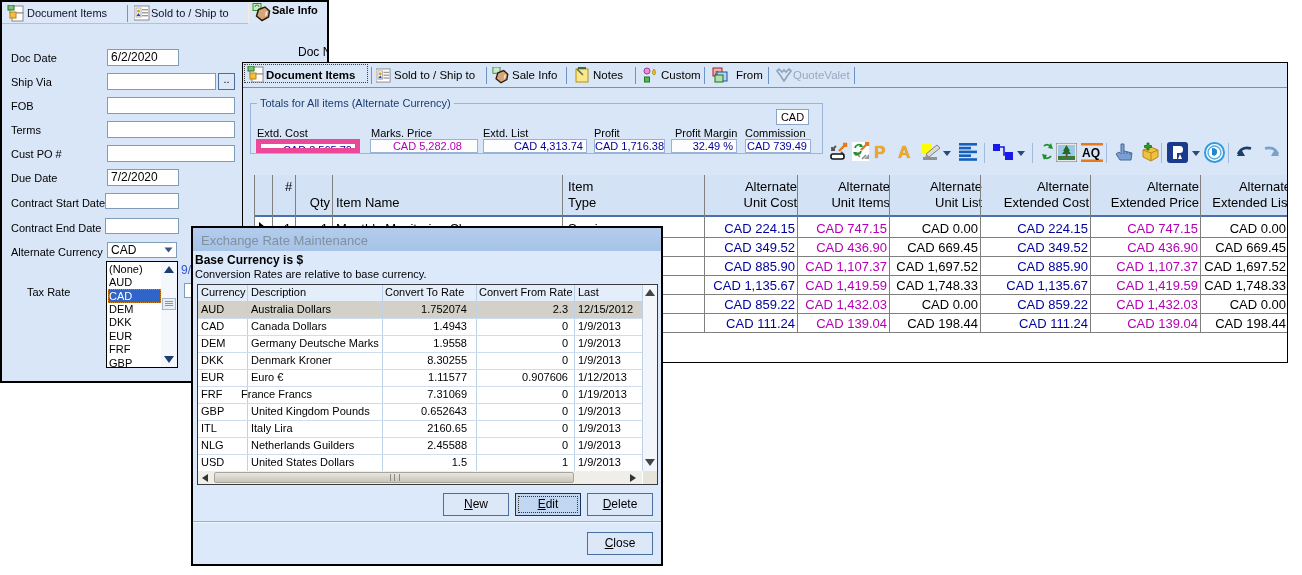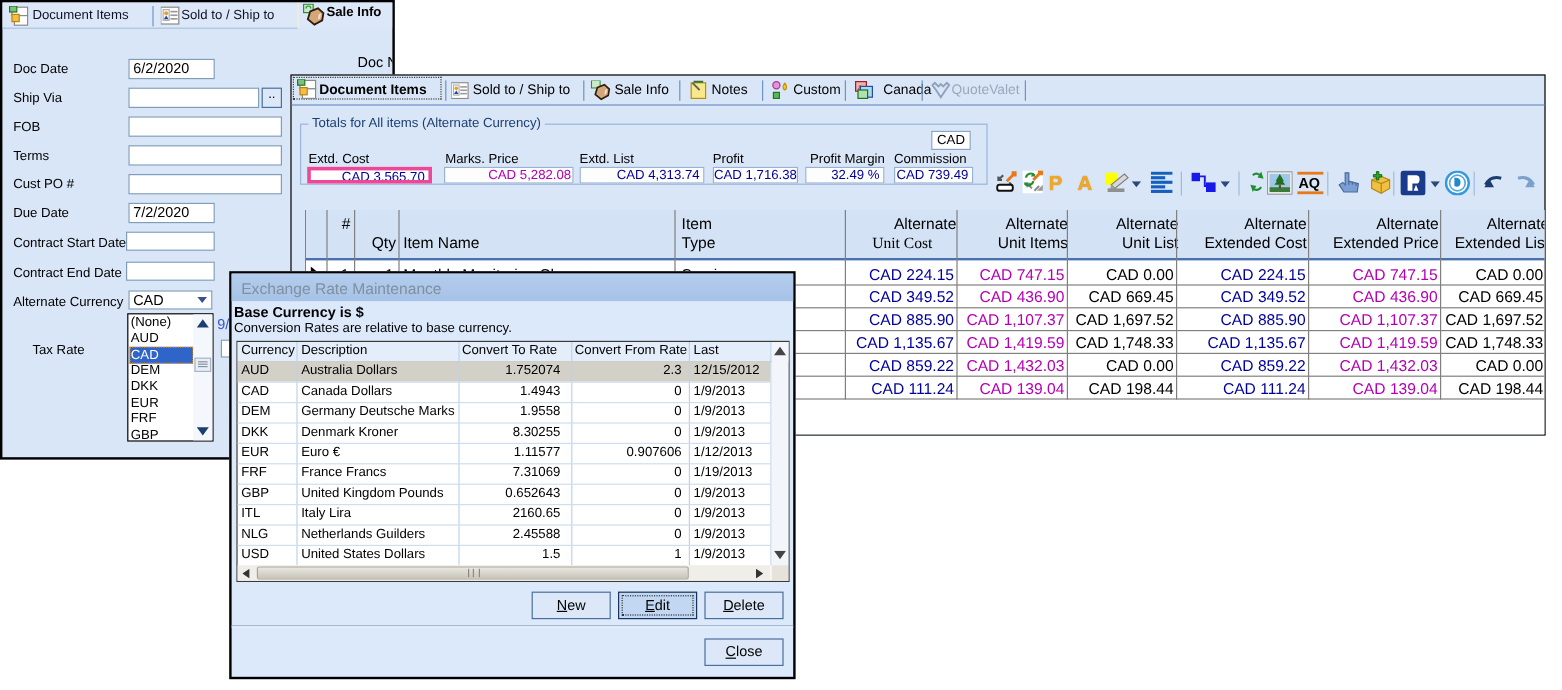--- a/index.html
+++ b/index.html
@@ -162,43 +162,43 @@
   </svg>
   <div class="lbl" style="left:418px;top:6px;font-size:11.5px;">Custom</div>
   <div class="vline" style="left:461px;top:4px;height:17px;background:#6d92c4;"></div>
 
   <svg class="abs" style="left:469px;top:4px;" width="16" height="16" viewBox="0 0 16 16">
     <rect x="1" y="1" width="9" height="8" fill="#f0b0b0" stroke="#a02020"></rect>
     <text x="3" y="8" font-size="7" fill="#801010" font-family="Liberation Sans">a</text>
     <rect x="5" y="5" width="10" height="9" fill="#b0d8f0" stroke="#2050a0"></rect>
     <rect x="3" y="8" width="8" height="7" fill="#b0e0b0" stroke="#207020"></rect>
   </svg>
-  <div class="lbl" style="left:493px;top:6px;font-size:11.5px;">Canada</div>
+  <div class="lbl" style="left:493px;top:6px;font-size:11.5px;">From</div>
   <div class="vline" style="left:525px;top:4px;height:17px;background:#6d92c4;"></div>
 
   <svg class="abs" style="left:533px;top:5px;" width="16" height="15" viewBox="0 0 16 15">
     <path d="M3 1 L6 4 L8 2 L10 4 L13 1 L15 3 L12 7 L8 13 L4 7 L1 3 Z" fill="none" stroke="#8fa3bd" stroke-width="1.6"></path>
   </svg>
   <div class="lbl" style="left:550px;top:6px;font-size:11.5px;color:#99a8bf;">QuoteValet</div>
   <div class="vline" style="left:611px;top:4px;height:17px;background:#6d92c4;"></div>
 
   <div class="abs" style="left:7px;top:40px;width:571px;height:49px;border:1px solid #9ab5d9;"></div>
   <div class="lbl" style="left:14px;top:34px;color:#1b3e72;background:#d9e6f7;padding:0 3px;">Totals for All items (Alternate Currency)</div>
 
   <div class="abs" style="left:533px;top:46px;width:33px;height:16px;background:#fff;border:1px solid #8aa5c8;box-sizing:border-box;font-size:11px;text-align:center;line-height:14px;">CAD</div>
 
   <div class="lbl" style="left:14px;top:64px;">Extd. Cost</div>
   <div class="lbl" style="left:128px;top:64px;">Marks. Price</div>
   <div class="lbl" style="left:240px;top:64px;">Extd. List</div>
   <div class="lbl" style="left:351px;top:64px;">Profit</div>
   <div class="lbl" style="left:432px;top:64px;">Profit Margin</div>
   <div class="lbl" style="left:502px;top:64px;">Commission</div>
 
-  <div class="abs cell r navy" style="left:13px;top:76px;width:104px;height:14px;background:#fdfdfe;border:3px solid #ec4899;font-size:11px;line-height:13px;padding-right:3px;box-sizing:border-box;">CAD 3,565.70</div>
-  <div class="abs cell r mag" style="left:127px;top:76px;width:108px;height:14px;background:#fdfdfe;border:1px solid #98b2d4;font-size:11px;line-height:13px;padding-right:1px;box-sizing:border-box;">CAD 5,282.08</div>
+  <div class="abs cell r navy" style="left:13px;top:76px;width:104px;height:14px;background:#fdfdfe;border:5px solid #ec4899;font-size:11px;line-height:13px;padding-right:3px;box-sizing:border-box;">CAD 3,565.70</div>
+  <div class="abs cell r mag" style="left:127px;top:76px;width:108px;height:14px;background:#fdfdfe;border:1px solid #98b2d4;font-size:11px;line-height:13px;padding-right:15px;box-sizing:border-box;">CAD 5,282.08</div>
   <div class="abs cell r navy" style="left:240px;top:76px;width:104px;height:14px;background:#fdfdfe;border:1px solid #98b2d4;font-size:11px;line-height:13px;padding-right:3px;box-sizing:border-box;">CAD 4,313.74</div>
   <div class="abs cell r navy" style="left:351px;top:76px;width:71px;height:14px;background:#fdfdfe;border:1px solid #98b2d4;font-size:11px;line-height:13px;padding-right:3px;box-sizing:border-box;">CAD 1,716.38</div>
   <div class="abs cell r navy" style="left:428px;top:76px;width:66px;height:14px;background:#fdfdfe;border:1px solid #98b2d4;font-size:11px;line-height:13px;padding-right:3px;box-sizing:border-box;">32.49 %</div>
   <div class="abs cell r navy" style="left:502px;top:76px;width:66px;height:14px;background:#fdfdfe;border:1px solid #98b2d4;font-size:11px;line-height:13px;padding-right:3px;box-sizing:border-box;">CAD 739.49</div>
 
   <svg class="abs" style="left:586px;top:79px;" width="19" height="20" viewBox="0 0 19 20">
     <path d="M10 9 L17 2 M14 2 L17 2 L17 5" stroke="#e87818" stroke-width="2.4" fill="none"></path>
     <path d="M7 4 L3 8 M3 5 L3 8 L6 8" stroke="#555" stroke-width="1.8" fill="none"></path>
     <path d="M12 10 L15 13" stroke="#555" stroke-width="1.8" fill="none"></path>
     <rect x="2" y="12" width="13" height="5" rx="2" fill="#fff" stroke="#111" stroke-width="1.6"></rect>
@@ -293,21 +293,21 @@
 
     <div class="abs" style="left:0;top:0;width:1034px;height:40px;background:#d3e2f4;"></div>
     <div class="abs" style="left:0;top:40px;width:1034px;height:2px;background:#4a71ae;"></div>
 
     <div class="cell" style="left:23px;top:4px;width:23px;text-align:center;">#</div>
     <div class="cell r" style="left:42px;top:20px;width:34px;">Qty</div>
     <div class="cell" style="left:82px;top:20px;">Item Name</div>
     <div class="cell" style="left:314px;top:4px;">Item</div>
     <div class="cell" style="left:314px;top:20px;">Type</div>
     <div class="cell r" style="left:360px;top:4px;width:183px;">Alternate</div>
-    <div class="cell r" style="left:340px;top:20px;width:183px;font-family:Liberation Serif, serif;">Unit Cost</div>
+    <div class="cell r" style="left:360px;top:20px;width:183px;">Unit Cost</div>
     <div class="cell r" style="left:453px;top:4px;width:183px;">Alternate</div>
     <div class="cell r" style="left:453px;top:20px;width:183px;">Unit Items</div>
     <div class="cell r" style="left:545px;top:4px;width:183px;">Alternate</div>
     <div class="cell r" style="left:545px;top:20px;width:183px;">Unit List</div>
     <div class="cell r" style="left:636px;top:4px;width:199px;">Alternate</div>
     <div class="cell r" style="left:636px;top:20px;width:199px;">Extended Cost</div>
     <div class="cell r" style="left:746px;top:4px;width:199px;">Alternate</div>
     <div class="cell r" style="left:746px;top:20px;width:199px;">Extended Price</div>
     <div class="cell r" style="left:856px;top:4px;width:181px;">Alternate</div>
     <div class="cell r" style="left:856px;top:20px;width:181px;">Extended List</div>
@@ -432,21 +432,21 @@
       <div class="dgt" style="left:53px;top:69px;">Denmark Kroner</div>
       <div class="dgt r" style="left:169px;top:69px;width:100px;">8.30255</div>
       <div class="dgt r" style="left:270px;top:69px;width:100px;">0</div>
       <div class="dgt" style="left:380px;top:69px;">1/9/2013</div>
       <div class="dgt" style="left:3px;top:86px;">EUR</div>
       <div class="dgt" style="left:53px;top:86px;">Euro €</div>
       <div class="dgt r" style="left:169px;top:86px;width:100px;">1.11577</div>
       <div class="dgt r" style="left:270px;top:86px;width:100px;">0.907606</div>
       <div class="dgt" style="left:380px;top:86px;">1/12/2013</div>
       <div class="dgt" style="left:3px;top:103px;">FRF</div>
-      <div class="dgt" style="left:53px;top:103px;">France Francs</div>
+      <div class="dgt" style="left:43px;top:103px;">France Francs</div>
       <div class="dgt r" style="left:169px;top:103px;width:100px;">7.31069</div>
       <div class="dgt r" style="left:270px;top:103px;width:100px;">0</div>
       <div class="dgt" style="left:380px;top:103px;">1/19/2013</div>
       <div class="dgt" style="left:3px;top:120px;">GBP</div>
       <div class="dgt" style="left:53px;top:120px;">United Kingdom Pounds</div>
       <div class="dgt r" style="left:169px;top:120px;width:100px;">0.652643</div>
       <div class="dgt r" style="left:270px;top:120px;width:100px;">0</div>
       <div class="dgt" style="left:380px;top:120px;">1/9/2013</div>
       <div class="dgt" style="left:3px;top:137px;">ITL</div>
       <div class="dgt" style="left:53px;top:137px;">Italy Lira</div>

